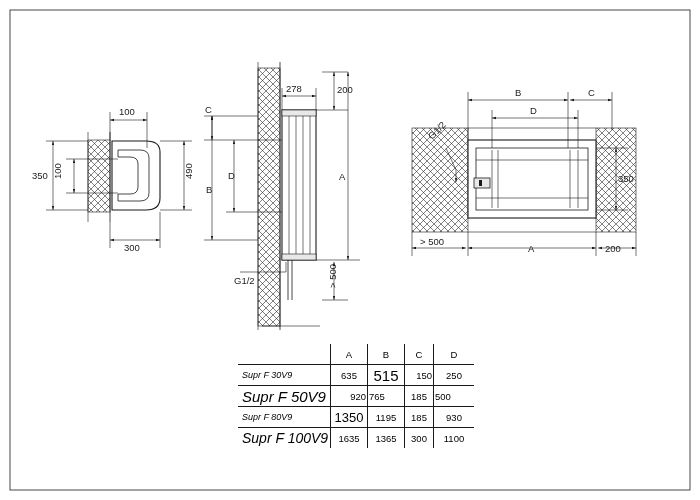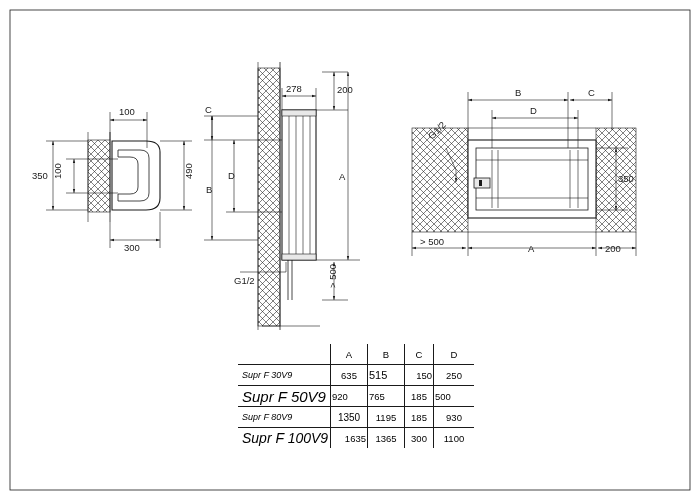--- a/index.html
+++ b/index.html
@@ -239,41 +239,41 @@
           <th style="width:34px;height:18px;border:0.8px solid #1a1a1a;border-top:0;font-weight:normal;font-size:9.5px;font-family:'Liberation Sans',sans-serif;">A</th>
           <th style="width:34px;height:18px;border:0.8px solid #1a1a1a;border-top:0;font-weight:normal;font-size:9.5px;font-family:'Liberation Sans',sans-serif;">B</th>
           <th style="width:26px;height:18px;border:0.8px solid #1a1a1a;border-top:0;font-weight:normal;font-size:9.5px;font-family:'Liberation Sans',sans-serif;">C</th>
           <th style="width:38px;height:18px;border:0.8px solid #1a1a1a;border-top:0;border-right:0;font-weight:normal;font-size:9.5px;font-family:'Liberation Sans',sans-serif;">D</th>
         </tr>
       </thead>
       <tbody>
         <tr>
           <td style="height:18px;border:0.8px solid #1a1a1a;border-left:0;padding-left:4px;font-size:9px;font-style:italic;font-family:'Liberation Sans',sans-serif;">Supr F 30V9</td>
           <td style="height:18px;border:0.8px solid #1a1a1a;text-align:center;font-size:9.5px;font-family:'Liberation Sans',sans-serif;">635</td>
-          <td style="height:18px;border:0.8px solid #1a1a1a;font-size:11px;font-family:'Liberation Sans',sans-serif;">515</td>
+          <td style="height:18px;border:0.8px solid #1a1a1a;text-align:center;font-size:15px;font-family:'Liberation Sans',sans-serif;">515</td>
           <td style="height:18px;border:0.8px solid #1a1a1a;text-align:right;font-size:9.5px;font-family:'Liberation Sans',sans-serif;">150</td>
           <td style="height:18px;border:0.8px solid #1a1a1a;border-right:0;text-align:center;font-size:9.5px;font-family:'Liberation Sans',sans-serif;margin-top:16px;">250</td>
         </tr>
         <tr>
           <td style="height:18px;border:0.8px solid #1a1a1a;border-left:0;padding-left:4px;font-size:15px;font-style:italic;font-family:'Liberation Sans',sans-serif;">Supr F 50V9</td>
-          <td style="height:18px;border:0.8px solid #1a1a1a;text-align:left;font-size:9.5px;font-family:'Liberation Sans',sans-serif;">920</td>
+          <td style="height:18px;border:0.8px solid #1a1a1a;text-align:right;font-size:9.5px;font-family:'Liberation Sans',sans-serif;">920</td>
           <td style="height:18px;border:0.8px solid #1a1a1a;text-align:left;font-size:9.5px;font-family:'Liberation Sans',sans-serif;">765</td>
           <td style="height:18px;border:0.8px solid #1a1a1a;text-align:center;font-size:9.5px;font-family:'Liberation Sans',sans-serif;">185</td>
           <td style="height:18px;border:0.8px solid #1a1a1a;border-right:0;text-align:left;font-size:9.5px;font-family:Liberation Sans, sans-serif;">500</td>
         </tr>
         <tr>
           <td style="height:18px;border:0.8px solid #1a1a1a;border-left:0;padding-left:4px;font-size:9px;font-style:italic;font-family:'Liberation Sans',sans-serif;">Supr F 80V9</td>
-          <td style="height:18px;border:0.8px solid #1a1a1a;text-align:center;font-size:10px;font-family:'Liberation Sans',sans-serif;">1350</td>
+          <td style="height:18px;border:0.8px solid #1a1a1a;text-align:center;font-size:13px;font-family:'Liberation Sans',sans-serif;">1350</td>
           <td style="height:18px;border:0.8px solid #1a1a1a;text-align:center;font-size:9.5px;font-family:'Liberation Sans',sans-serif;">1195</td>
           <td style="height:18px;border:0.8px solid #1a1a1a;text-align:center;font-size:9.5px;font-family:'Liberation Sans',sans-serif;">185</td>
           <td style="height:18px;border:0.8px solid #1a1a1a;border-right:0;text-align:center;font-size:9.5px;font-family:'Liberation Sans',sans-serif;margin-top:29px;">930</td>
         </tr>
         <tr>
           <td style="height:18px;border:0.8px solid #1a1a1a;border-left:0;border-bottom:0;padding-left:4px;font-size:14px;font-style:italic;font-family:Liberation Sans, sans-serif;">Supr F 100V9</td>
-          <td style="height:18px;border:0.8px solid #1a1a1a;border-bottom:0;text-align:right;font-size:9.5px;font-family:'Liberation Sans',sans-serif;">1635</td>
+          <td style="height:18px;border:0.8px solid #1a1a1a;border-bottom:0;text-align:center;font-size:9.5px;font-family:'Liberation Sans',sans-serif;">1635</td>
           <td style="height:18px;border:0.8px solid #1a1a1a;border-bottom:0;text-align:center;font-size:9.5px;font-family:'Liberation Sans',sans-serif;">1365</td>
           <td style="height:18px;border:0.8px solid #1a1a1a;border-bottom:0;text-align:center;font-size:9.5px;font-family:'Liberation Sans',sans-serif;">300</td>
           <td style="height:18px;border:0.8px solid #1a1a1a;border-right:0;border-bottom:0;text-align:center;font-size:9.5px;font-family:'Liberation Sans',sans-serif;">1100</td>
         </tr>
       </tbody>
     </table>
   </div>
 
 </div>
 

